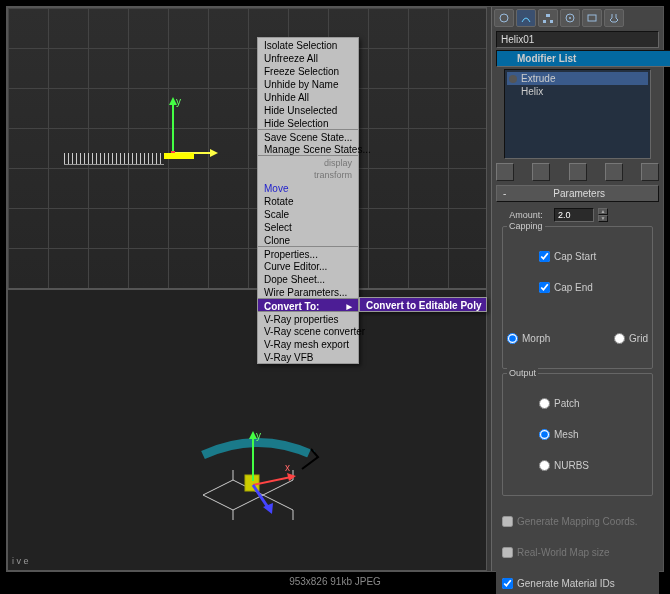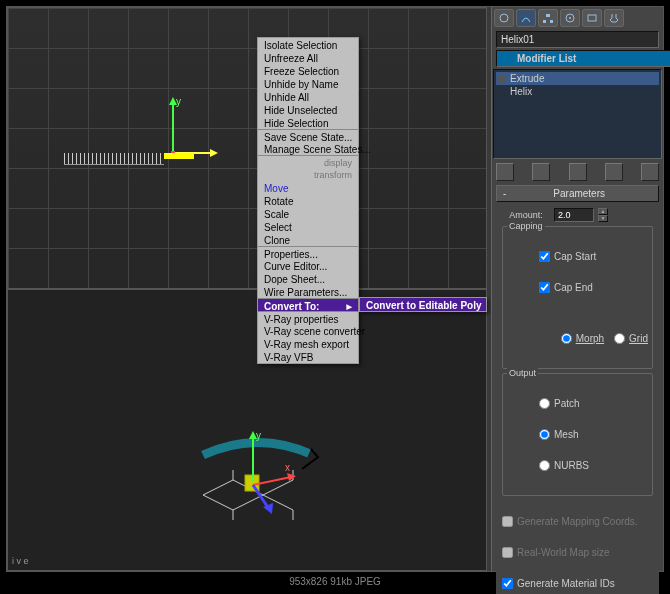--- a/index.html
+++ b/index.html
@@ -21,40 +21,40 @@
 .mi.hl { background:#4c1d95; color:#fff;font-weight:bold; }
 .mi.dim { color:#777; text-align:right; font-size:9px; }
 .panel { position:absolute; right:0; top:0; width:172px; bottom:0; background:#444; border-left:1px solid #666; }
 .toprow { display:flex; gap:2px; padding:2px; background:#454545; }
 .ticon { width:20px; height:18px; background:#555; border:1px solid #666; border-radius:2px; display:flex; align-items:center; justify-content:center; }
 .ticon.sel { background:#3a5070; }
 .namebox { margin:2px 4px; padding:2px 4px; background:#2a2a2a; border:1px inset #666; color:#ddd; }
 .combo { margin:2px 4px; display:flex; }
 .combo input { flex:1; background:#0369a1; border:1px inset #666; color:#ccc; padding:2px 20px; font-size:10px;font-weight:bold; }
 .combo .drop { width:16px; background:#555; border:1px outset #666; text-align:center; line-height:14px; color:#ccc; }
-.stack { margin:2px 1px; height:90px; background:#243040; border:1px inset #666; padding:2px; }
+.stack { margin:2px 12px; height:90px; background:#243040; border:1px inset #666; padding:2px; }
 .srow { color:#ccc; padding:1px 2px; display:flex; align-items:center; gap:4px; }
 .srow.sel { background:#3a5a8a; }
 .bulb { width:8px; height:8px; background:#555; border-radius:50%; display:inline-block; }
 .brow { display:flex; gap:2px; margin:4px; justify-content:space-between; }
 .btn-s { width:18px; height:18px; background:#555; border:1px outset #777; }
 .roll { margin:4px 4px; background:#444; }
 .roll-h { background:#555; color:#ddd; padding:2px 6px; border:1px outset #666; cursor:default; }
 .roll-b { padding:4px 6px; color:#ccc; }
 .prow { display:flex; align-items:center; margin:2px 0; gap:4px; }
 .plabel { width:48px; text-align:center; font-size:9px; }
 .pval { background:#2a2a2a; border:1px inset #666; color:#fff; padding:1px 3px; width:40px; font-size:9px; }
 .spin { width:10px; display:flex; flex-direction:column; }
 .spin span { height:7px; background:#555; border:1px outset #666; font-size:5px; text-align:center; line-height:4px; color:#aaa; }
 .group { border:1px solid #666; border-radius:2px; margin:4px 0; padding:4px 4px 4px 4px; position:relative; }
 .group-title { position:absolute; top:-6px; left:4px; background:#444; padding:0 2px; font-size:9px; color:#ccc; }
 .chk { display:flex; align-items:center; gap:4px; margin:20px 0; font-size:9px; color:#ccc; }
 .chk input { width:11px; height:11px; }
 .chk.dim { color:#777; }
-.rad { display:flex; gap:10px; justify-content:flex-end;text-decoration:underline; }
+.rad { display:flex; gap:10px; justify-content:space-between; }
 .statusbar { position:absolute; left:6px; right:6px; bottom:4px; height:14px; color:#888; text-align:center; font-size:10px; }
 .vp-label { position:absolute; left:4px; bottom:4px; color:#999; font-size:9px; }
 </style>
 </head>
 <body>
 
 <div class="frame">
   <div class="viewport-area">
     <div class="vp-top">
       <div class="grid-t"></div>

